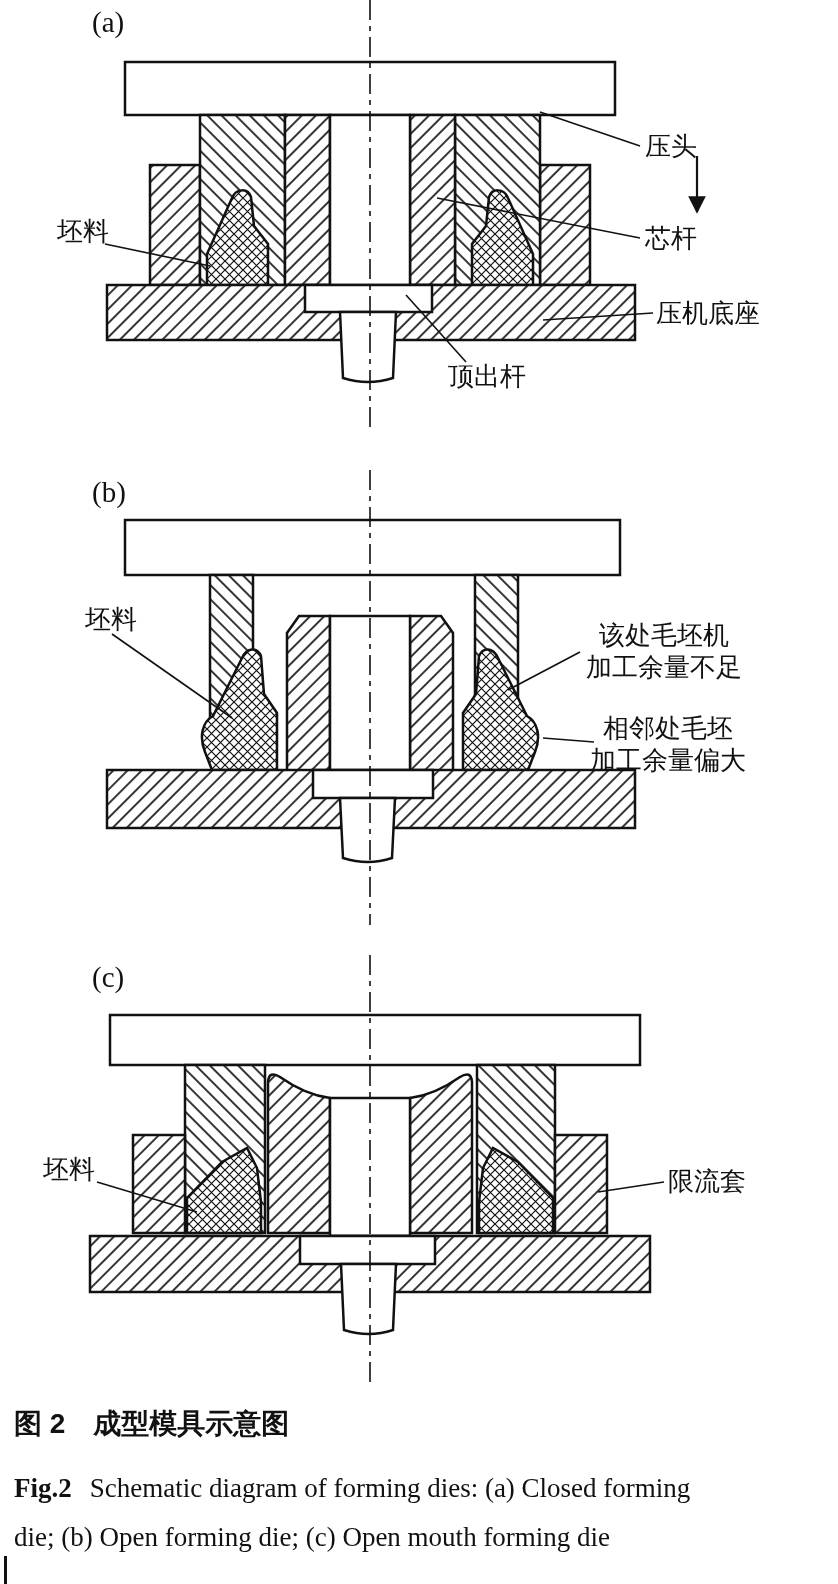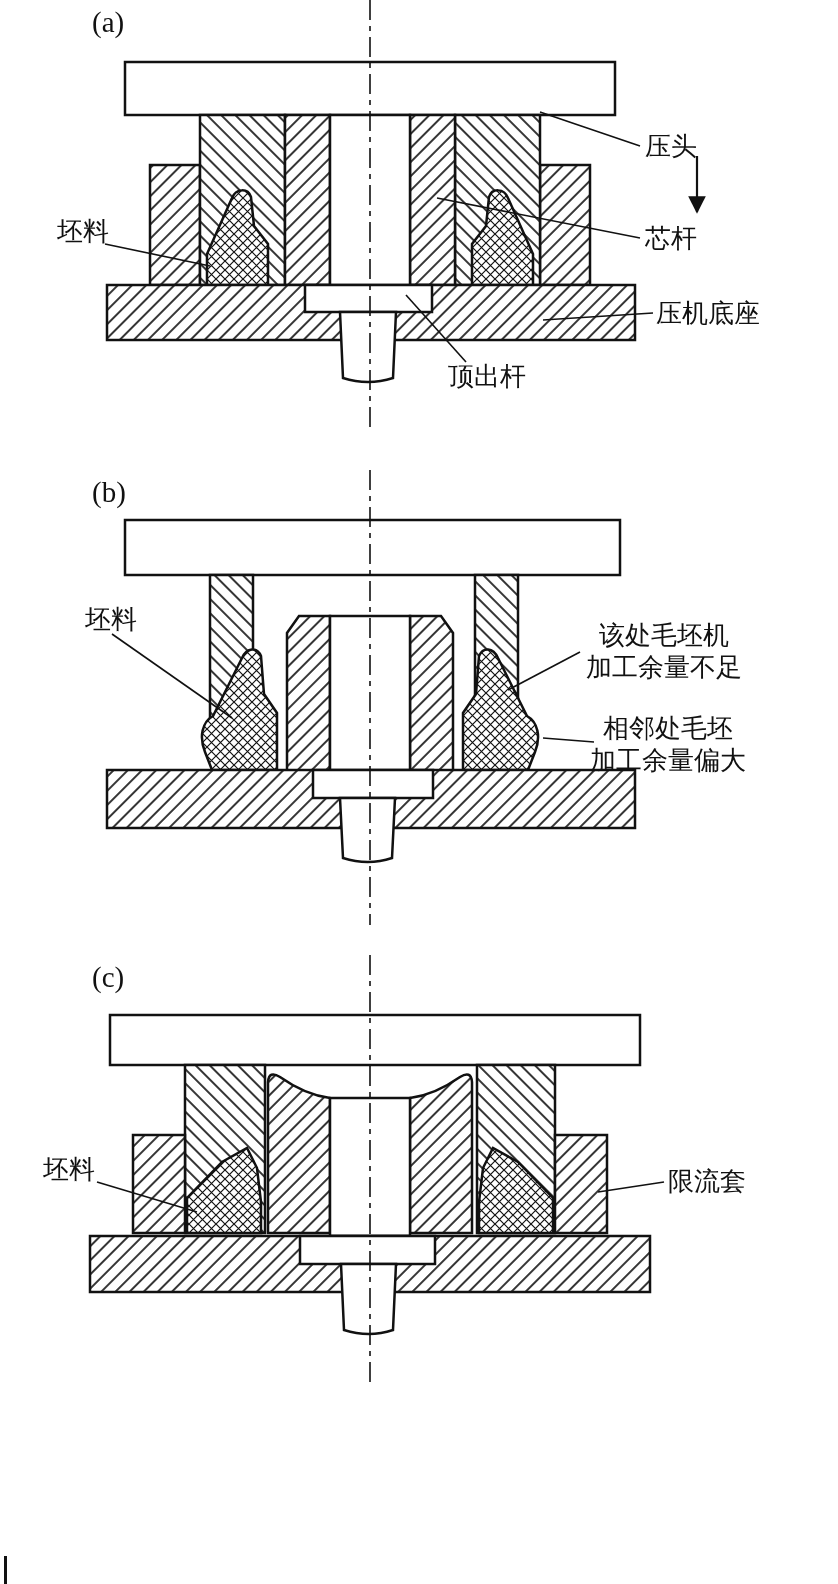--- a/index.html
+++ b/index.html
@@ -141,15 +141,24 @@
       <line class="axis" x1="370" y1="955" x2="370" y2="1388"></line>
 
       <line class="leader" x1="97" y1="1182" x2="197" y2="1212"></line>
       <line class="leader" x1="664" y1="1182" x2="598" y2="1192"></line>
 
       <text x="43" y="1178">坯料</text>
       <text x="668" y="1190">限流套</text>
     </g>
   </svg>
 
+  <div class="caption">
+    <p class="caption-cn">
+      <span class="fig-no">图 2</span><span>成型模具示意图</span>
+    </p>
+    <p class="caption-en">
+      <span class="fig-no-en">Fig.2</span><span>Schematic diagram of forming dies: (a) Closed forming</span>
+    </p>
+    <p class="caption-en">die; (b) Open forming die; (c) Open mouth forming die</p>
+  </div>
 
   <div class="edge-mark"></div>
 </div>
 
 </body></html>

